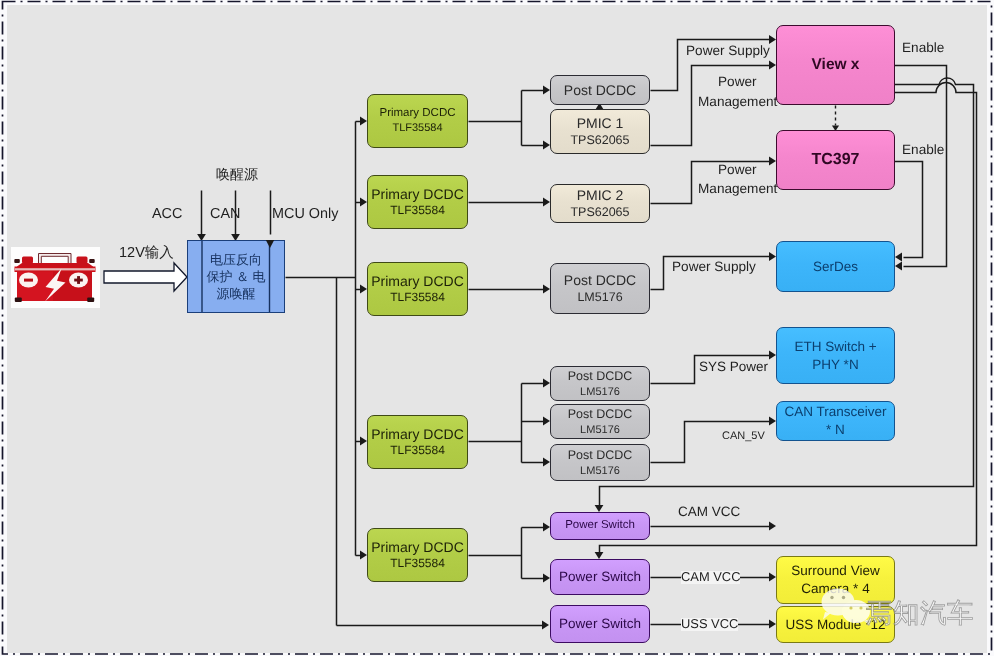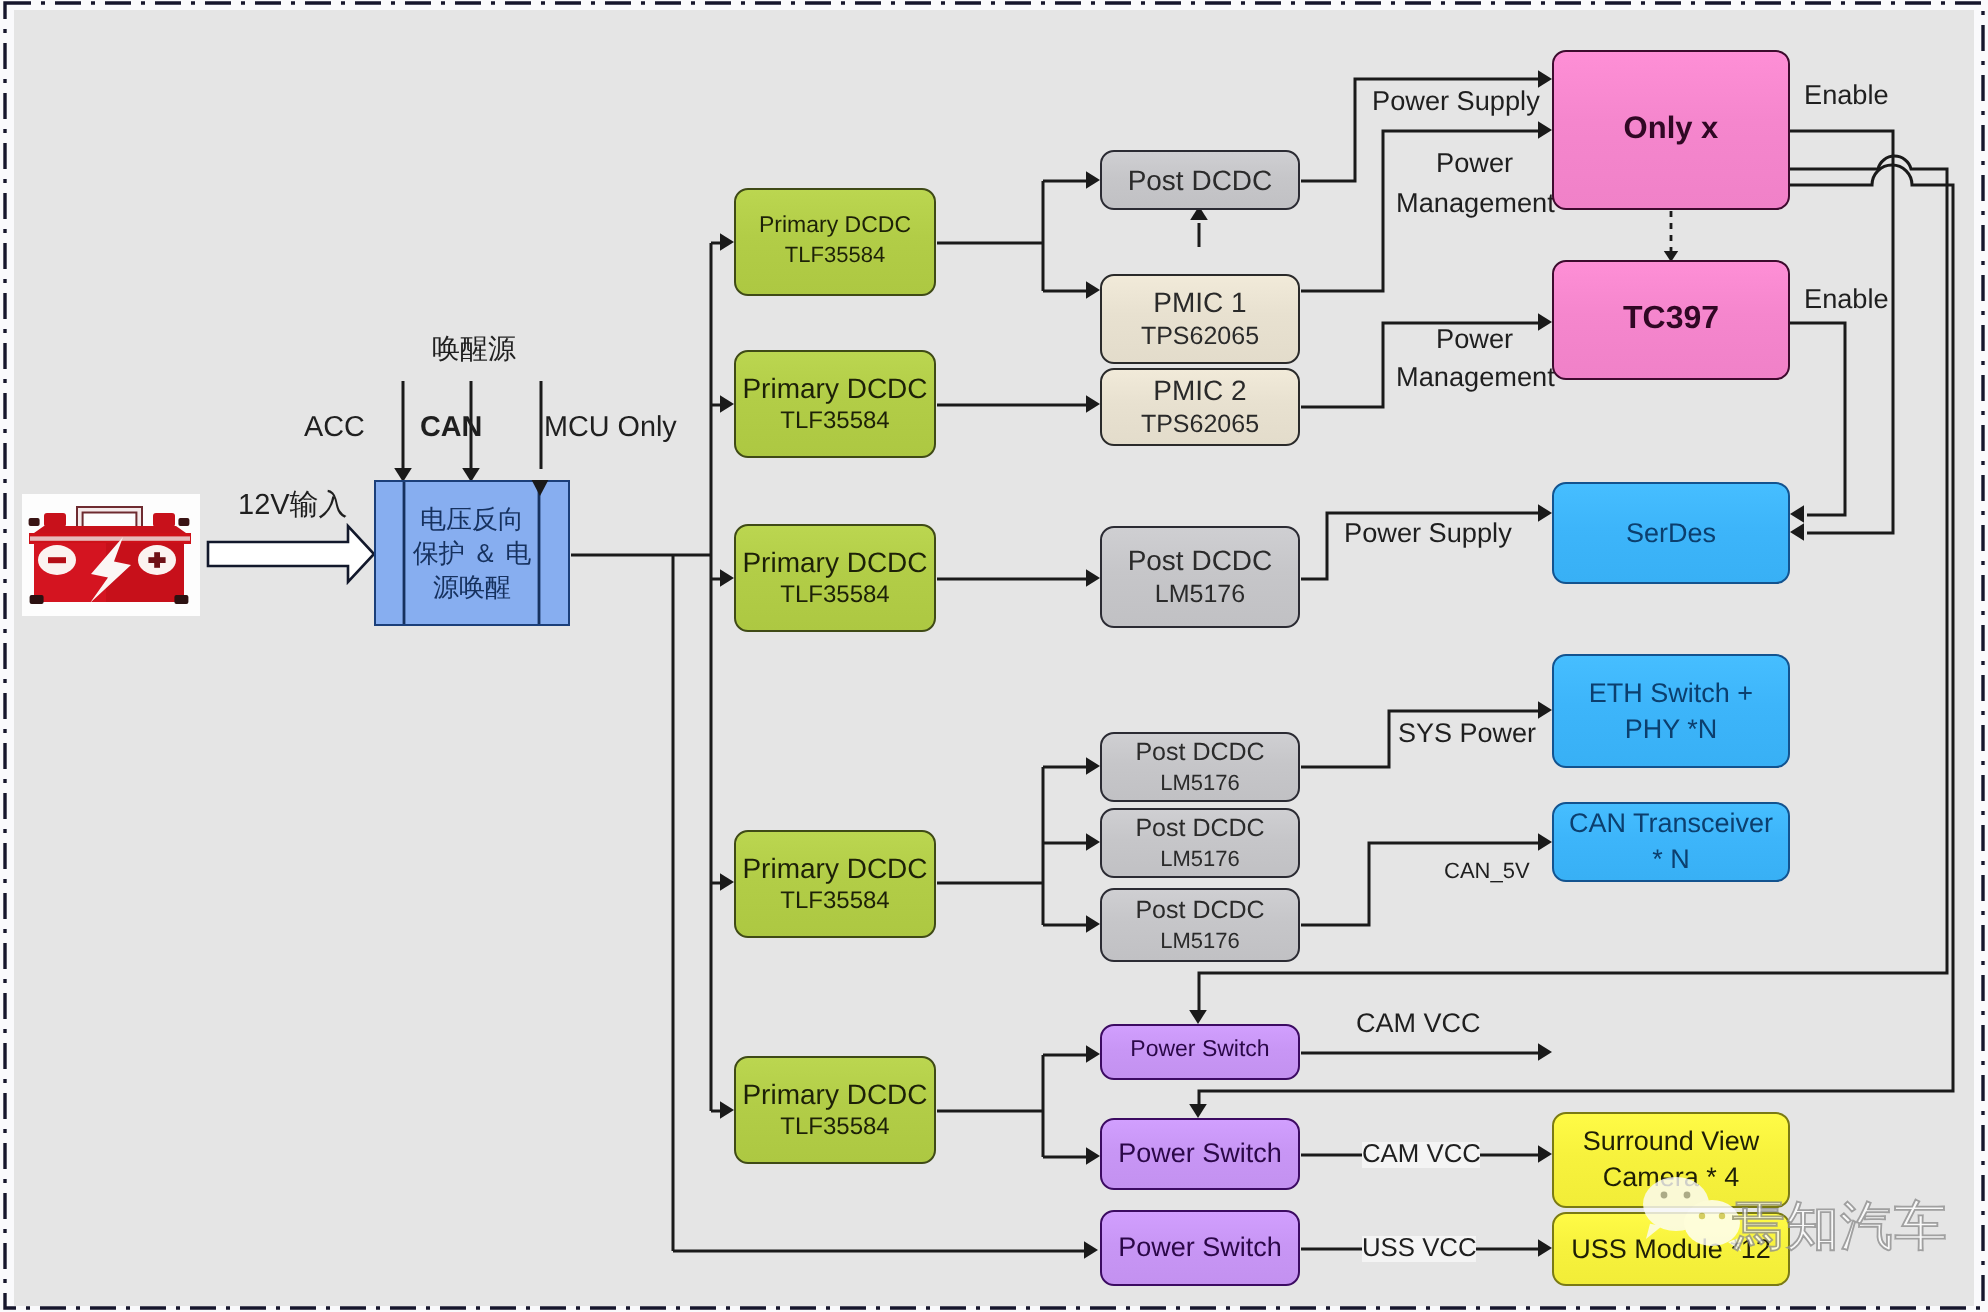--- a/index.html
+++ b/index.html
@@ -159,21 +159,21 @@
       <span class="t1" style="font-size:14px">Primary DCDC</span>
       <span class="t2" style="font-size:12px">TLF35584</span>
     </div>
 <div class="nb" style="left:367px;top:528px;width:101px;height:54px;background:linear-gradient(180deg,#BBD650 0%,#B2CD47 45%,#ADC842 100%);border:1.3px solid #3f4a16;color:#1d2108;z-index:2;">
       <span class="t1" style="font-size:14px">Primary DCDC</span>
       <span class="t2" style="font-size:12px">TLF35584</span>
     </div>
 <div class="nb" style="left:550px;top:75px;width:100px;height:30px;background:linear-gradient(180deg,#CFCFD2 0%,#C6C6C9 45%,#C1C1C4 100%);border:1.3px solid #2b2b33;color:#2b2b2b;z-index:2;">
       <span class="t1" style="font-size:14px">Post DCDC</span>
     </div>
-<div class="nb" style="left:550px;top:137px;width:100px;height:45px;background:linear-gradient(180deg,#F1EAD9 0%,#E8E1D0 45%,#E3DCCB 100%);border:1.3px solid #2a2a2a;color:#2a2a2a;z-index:2;">
+<div class="nb" style="left:550px;top:109px;width:100px;height:45px;background:linear-gradient(180deg,#F1EAD9 0%,#E8E1D0 45%,#E3DCCB 100%);border:1.3px solid #2a2a2a;color:#2a2a2a;z-index:2;">
       <span class="t1" style="font-size:14px">PMIC 1</span>
       <span class="t2" style="font-size:12.5px">TPS62065</span>
     </div>
 <div class="nb" style="left:550px;top:184px;width:100px;height:39px;background:linear-gradient(180deg,#F1EAD9 0%,#E8E1D0 45%,#E3DCCB 100%);border:1.3px solid #2a2a2a;color:#2a2a2a;z-index:2;">
       <span class="t1" style="font-size:14px">PMIC 2</span>
       <span class="t2" style="font-size:12.5px">TPS62065</span>
     </div>
 <div class="nb" style="left:550px;top:263px;width:100px;height:51px;background:linear-gradient(180deg,#CFCFD2 0%,#C6C6C9 45%,#C1C1C4 100%);border:1.3px solid #2b2b33;color:#2b2b2b;z-index:2;">
       <span class="t1" style="font-size:14px">Post DCDC</span>
       <span class="t2" style="font-size:12.5px">LM5176</span>
@@ -193,21 +193,21 @@
 <div class="nb" style="left:550px;top:512px;width:100px;height:28px;background:linear-gradient(180deg,#D19FFE 0%,#C896F5 45%,#C391F0 100%);border:1.3px solid #3c0b62;color:#2b0848;z-index:2;">
       <span class="t1" style="font-size:11.5px">Power Switch</span>
     </div>
 <div class="nb" style="left:550px;top:559px;width:100px;height:36px;background:linear-gradient(180deg,#D19FFE 0%,#C896F5 45%,#C391F0 100%);border:1.3px solid #3c0b62;color:#2b0848;z-index:2;">
       <span class="t1" style="font-size:13.5px">Power Switch</span>
     </div>
 <div class="nb" style="left:550px;top:605px;width:100px;height:38px;background:linear-gradient(180deg,#D19FFE 0%,#C896F5 45%,#C391F0 100%);border:1.3px solid #3c0b62;color:#2b0848;z-index:2;">
       <span class="t1" style="font-size:13.5px">Power Switch</span>
     </div>
 <div class="nb" style="left:776px;top:25px;width:119px;height:80px;background:linear-gradient(180deg,#FE8FD6 0%,#F586CD 45%,#F081C8 100%);border:1.3px solid #3d0b2e;color:#300824;z-index:2;font-weight:bold;">
-      <span style="font-size:15.5px">Only x</span>
+      <span style="font-size:15.5px">View x</span>
     </div>
 <div class="nb" style="left:776px;top:130px;width:119px;height:60px;background:linear-gradient(180deg,#FE8FD6 0%,#F586CD 45%,#F081C8 100%);border:1.3px solid #3d0b2e;color:#300824;z-index:2;font-weight:bold;">
       <span style="font-size:16px">TC397</span>
     </div>
 <div class="nb" style="left:776px;top:241px;width:119px;height:51px;background:linear-gradient(180deg,#46BEFF 0%,#3DB5FA 45%,#38B0F5 100%);border:1.3px solid #13538f;color:#0c3f6e;z-index:2;">
       <span style="font-size:13.5px">SerDes</span>
     </div>
 <div class="nb" style="left:776px;top:327px;width:119px;height:57px;background:linear-gradient(180deg,#46BEFF 0%,#3DB5FA 45%,#38B0F5 100%);border:1.3px solid #13538f;color:#0c3f6e;z-index:2;">
       <span style="font-size:13.5px">ETH Switch +</span>
       <span style="font-size:13.5px">PHY *N</span>
@@ -231,21 +231,21 @@
 <div class="lbl" style="left:902px;top:41px;font-size:13.6px;">Enable</div>
 <div class="lbl" style="left:902px;top:143px;font-size:13.6px;">Enable</div>
 <div class="lbl" style="left:672px;top:260px;font-size:13.6px;">Power Supply</div>
 <div class="lbl" style="left:699px;top:360px;font-size:13.5px;">SYS Power</div>
 <div class="lbl" style="left:722px;top:431px;font-size:11px;">CAN_5V</div>
 <div class="lbl" style="left:678px;top:505px;font-size:13.5px;">CAM VCC</div>
 <div class="lbl lblw" style="left:681px;top:571px;font-size:12.9px;">CAM VCC</div>
 <div class="lbl lblw" style="left:681px;top:618px;font-size:12.9px;">USS VCC</div>
 <div class="lbl" style="left:216px;top:167px;font-size:14px;">唤醒源</div>
 <div class="lbl" style="left:152px;top:207px;font-size:14.4px;">ACC</div>
-<div class="lbl" style="left:210px;top:207px;font-size:14.4px;font-weight:bold;">CAN</div>
+<div class="lbl" style="left:210px;top:207px;font-size:14.4px;">CAN</div>
 <div class="lbl" style="left:272px;top:207px;font-size:14.4px;">MCU Only</div>
 <div class="lbl" style="left:119px;top:246px;font-size:14.5px;">12V输入</div>
 <svg class="layer" viewBox="0 0 994 656" style="z-index:4;">
 <path d="M202,241 L202,312" fill="none" stroke="#16315e" stroke-width="1.4"></path>
 <path d="M269.5,241 L269.5,312" fill="none" stroke="#16315e" stroke-width="1.4"></path>
 <path d="M270,248 L265.8,240 L274.2,240 Z" fill="#1a1a1a"></path>
 </svg>
 <svg class="layer" viewBox="0 0 994 656" style="z-index:5;">
 
 <g opacity="0.8">

